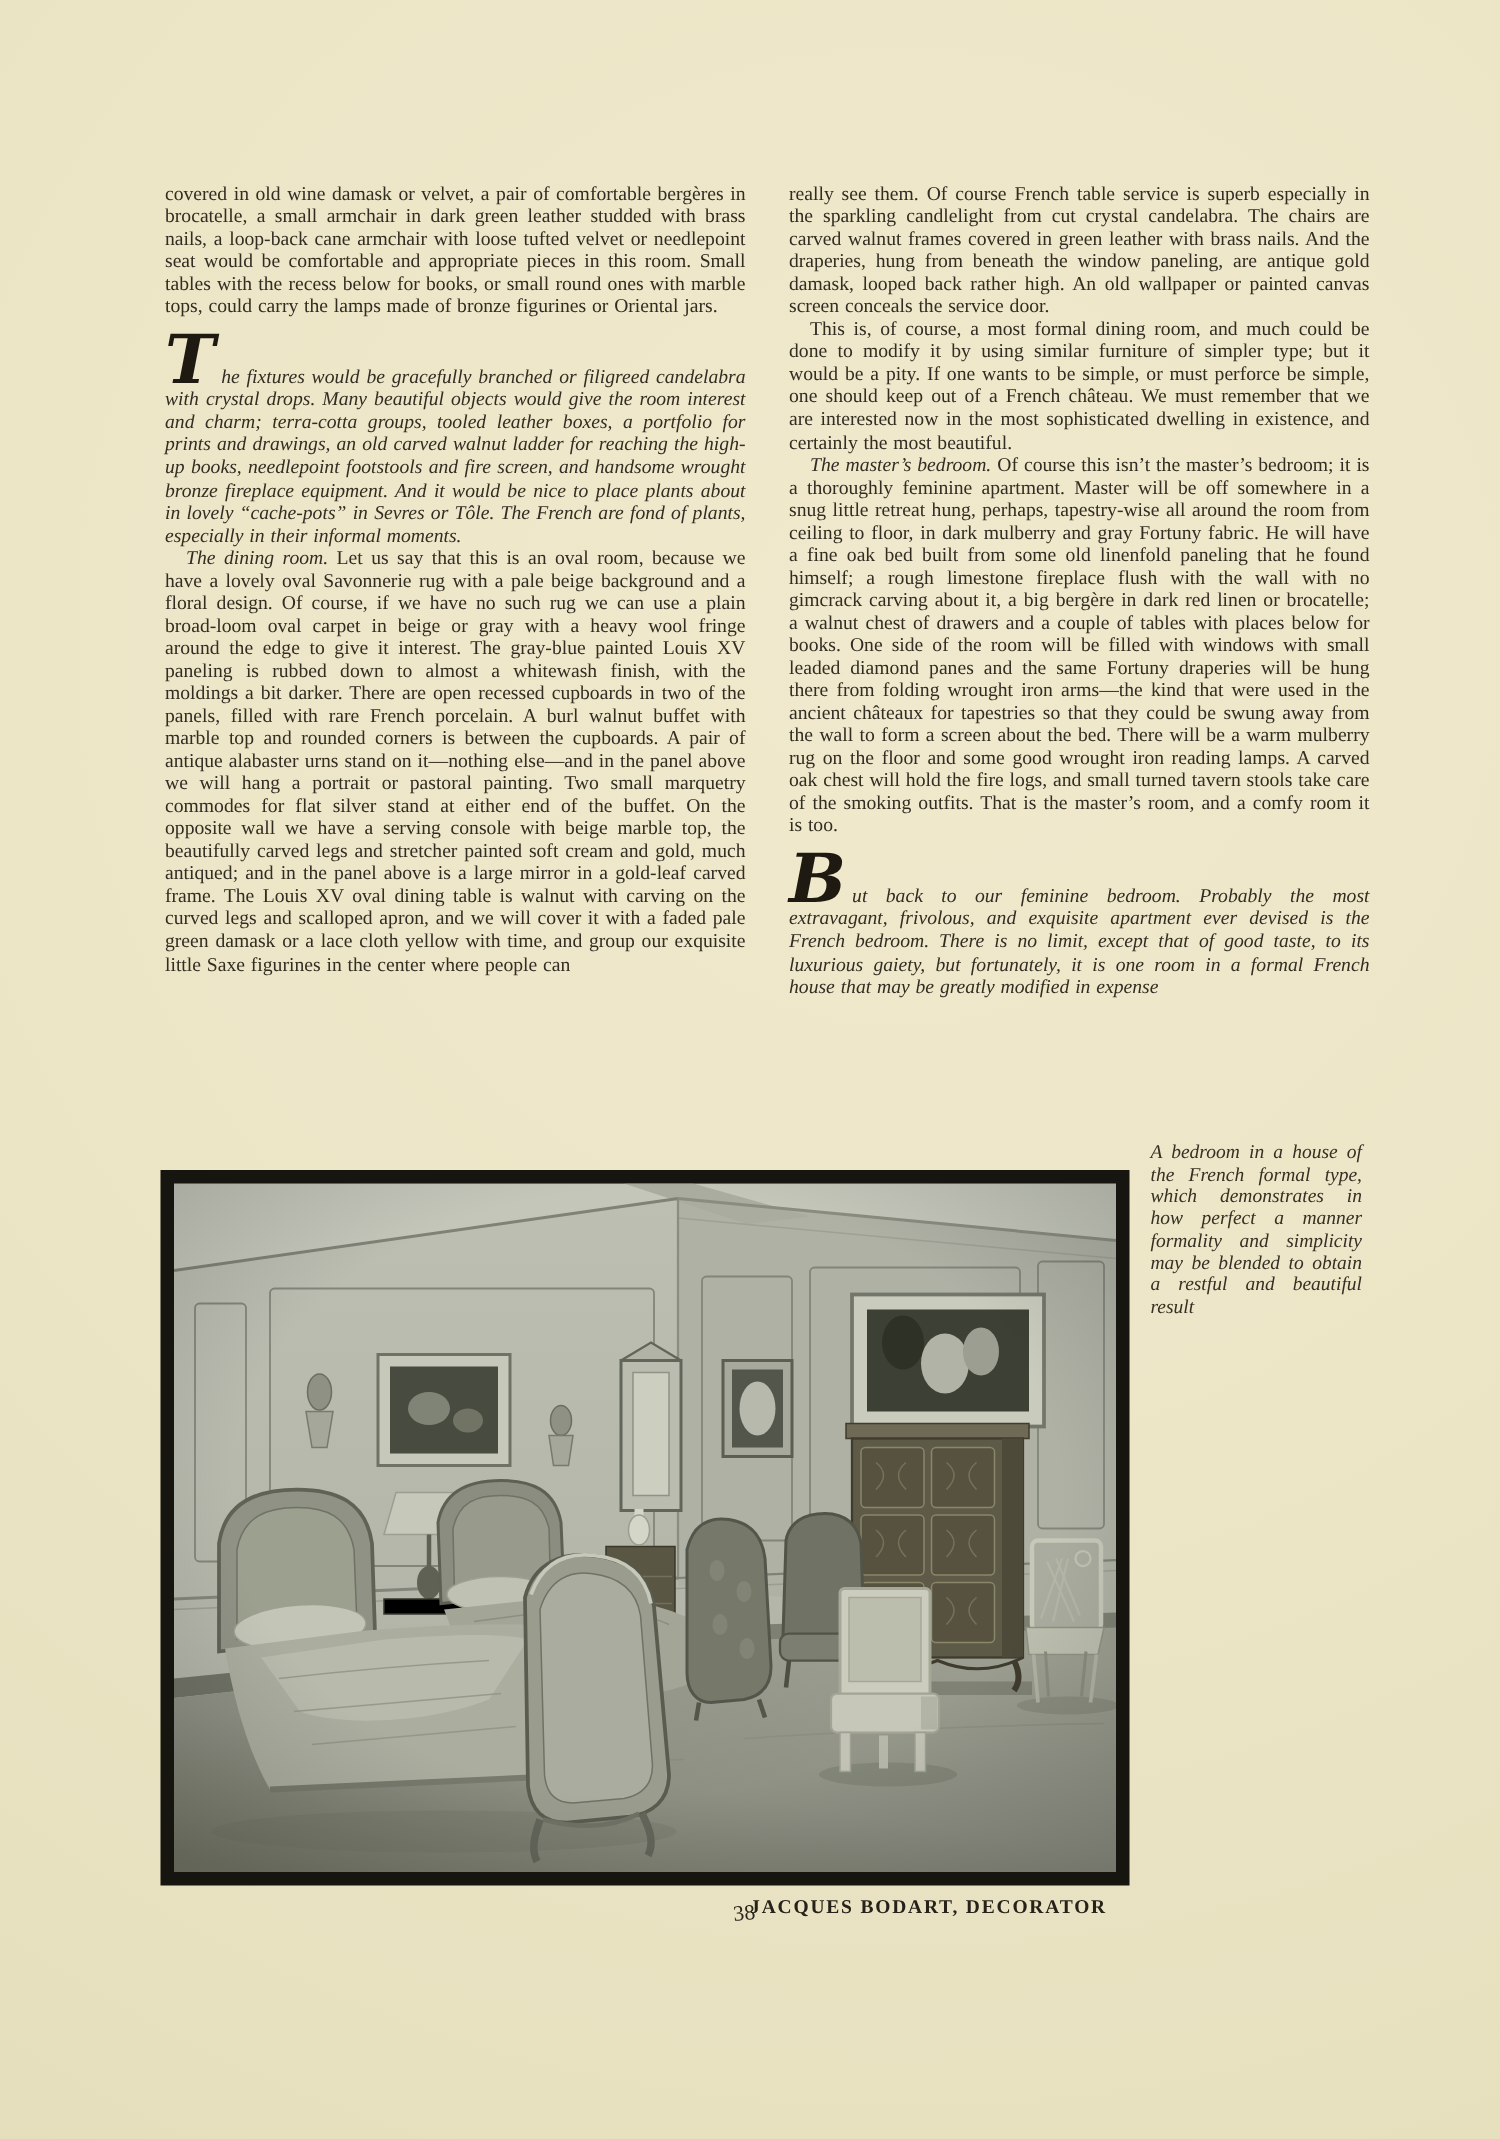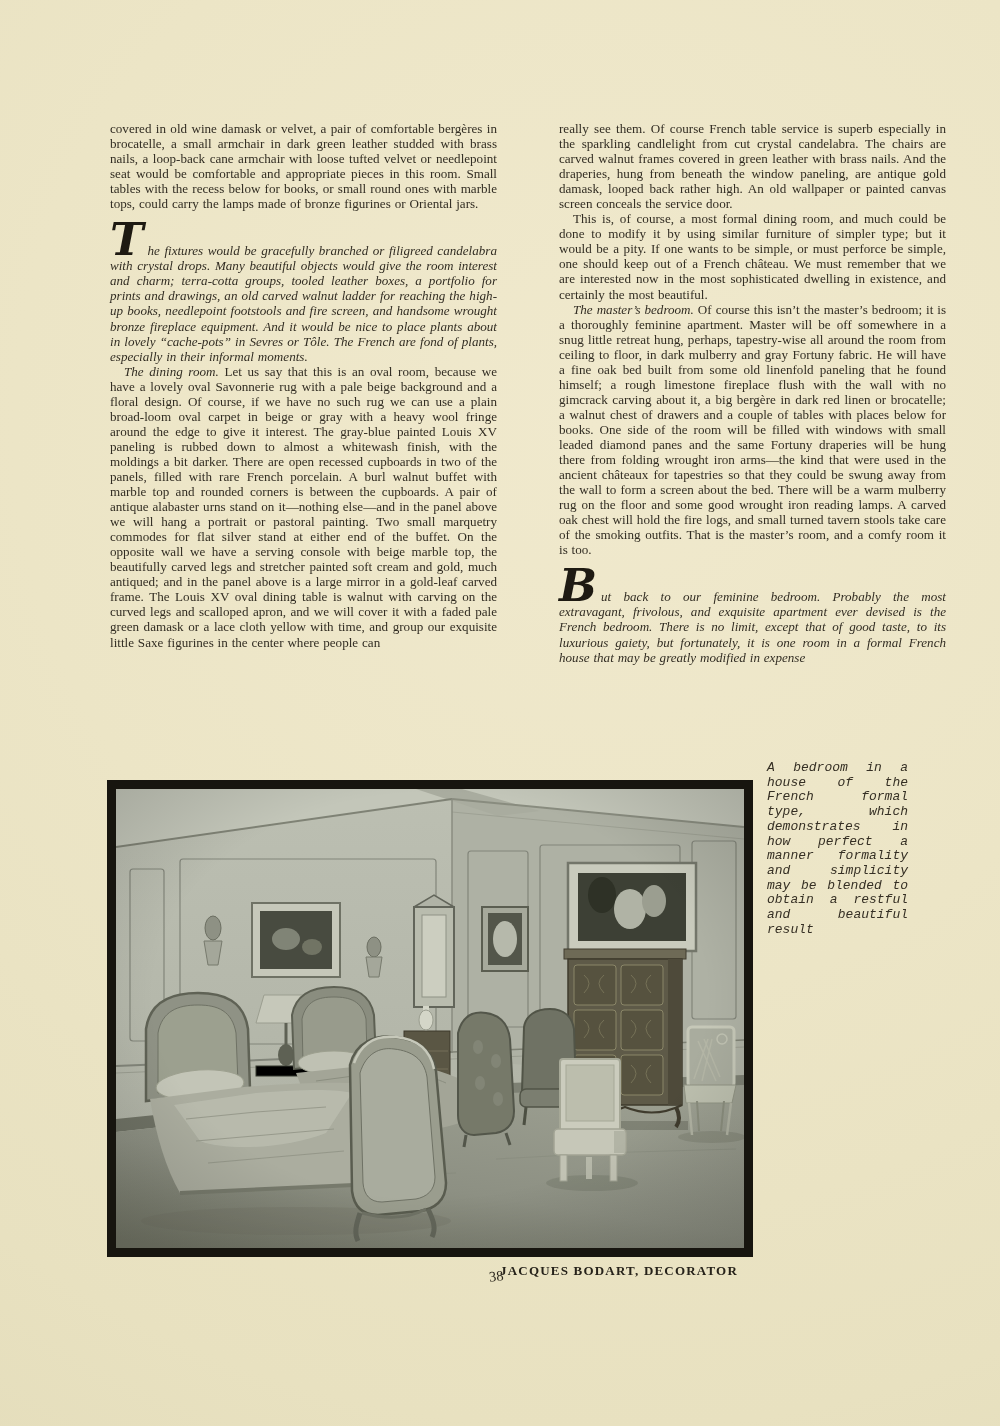--- a/index.html
+++ b/index.html
@@ -5,21 +5,21 @@
   html,body{margin:0;padding:0;}
   body{
     width:1000px;height:1426px;position:relative;overflow:hidden;
     background:
       radial-gradient(130% 90% at 60% 30%, #f0e9cd 0%, #ece5c6 45%, #e8e1c0 78%, #e3dcba 100%);
     font-family:"Liberation Serif", serif;
     color:#322d23;
   }
   .col{position:absolute;top:121px;width:387px;}
   .col-left{left:110px;}
-  .col-right{left:526px;margin-left:33px;}
+  .col-right{left:526px;}
   p.para{
     margin:0;
     font-size:13.1px;line-height:15.05px;
     text-align:justify;
     word-spacing:0.6px;
     color:#322d23;
   }
   p.indent{text-indent:14px;}
   p.raised{margin-top:29px;font-style:italic;}
   .initial{
@@ -28,21 +28,21 @@
     font-size:45px;
     line-height:0;
     vertical-align:baseline;
     margin-right:4px;
     color:#1e1a12;
   }
   em.lead{}
   .caption{
     position:absolute;left:767px;top:761px;width:141px;
     font-style:italic;font-size:13px;line-height:14.7px;
-    text-align:justify;word-spacing:0.5px;color:#352f24;font-family:Liberation Mono, monospace;
+    text-align:justify;word-spacing:0.5px;color:#352f24;
   }
   .photo-frame{
     position:absolute;left:107px;top:780px;width:646px;height:477px;
     background:#17150f;padding:9px;box-sizing:border-box;
   }
   .photo-frame svg{display:block;width:628px;height:459px;}
   .credit{
     position:absolute;left:493px;top:1263px;width:245px;
     text-align:right;font-size:13px;font-weight:700;
     letter-spacing:1.2px;color:#26221a;

